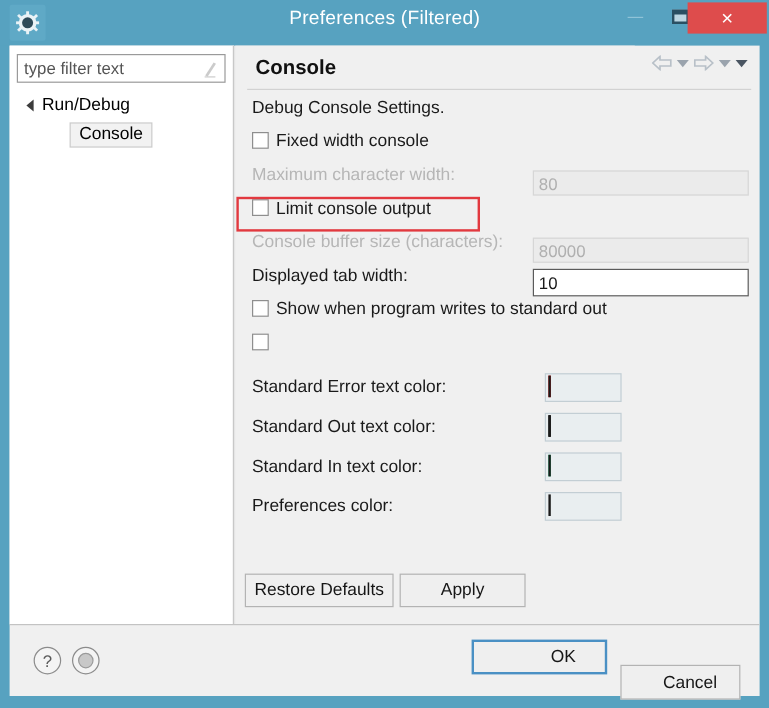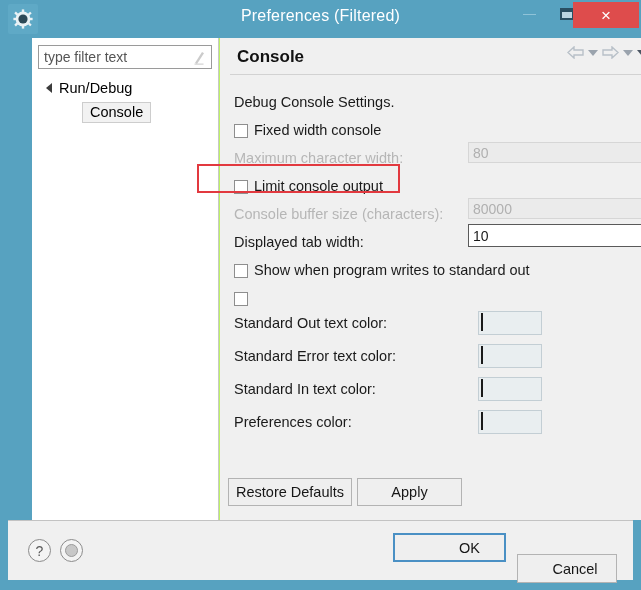--- a/index.html
+++ b/index.html
@@ -87,23 +87,22 @@
     line-height: 17px;
     font-family: "Liberation Sans", sans-serif;
   }
 
   
   .dialog-body {
     position: absolute;
     left: 8px; top: 38px;
     width: 521px;
     height: 482px;
-    background: #bef264;
-    box-sizing: border-box;
-    margin-left: 24px;
+    background: #e5e5e5;
+    box-sizing: border-box;
   }
 
   
   .left-panel {
     position: absolute;
     left: 0; top: 0;
     width: 187px;
     height: 482px;
     background: #ffffff;
     border-right: 1px solid #c8c8c8;
@@ -205,21 +204,21 @@
     border-right: 5px solid transparent;
     border-top: 6px solid #9aa3ad;
   }
   .chev.dark { border-top-color: #4a5562; }
 
   
   .settings { position: absolute; left: 0; top: 44px; width: 437px; }
   .srow {
     position: relative;
     display: flex;
-    align-items: flex-end;
+    align-items: flex-start;
     height: 28px;
     padding-left: 14px;
     font-size: 14.5px;
     color: #1a1a1a;
   }
   .srow.disabled { color: #b6b6b6; }
   .srow .lbl { white-space: nowrap; }
 
   .cbx {
     width: 14px; height: 14px;
@@ -467,30 +466,30 @@
         <div class="srow">
           <span class="cbx"></span>
           <span class="lbl">Show when program writes to standard out</span>
         </div>
 
         <div class="srow">
           <span class="cbx"></span>
         </div>
 
         <div class="crow">
+          <span class="lbl">Standard Error text color:</span>
+          <span class="swatch-wrap">
+            <span class="swatch" style="background: rgb(251, 15, 15);"></span>
+          </span>
+        </div>
+
+        <div class="crow">
           <span class="lbl">Standard Out text color:</span>
           <span class="swatch-wrap">
             <span class="swatch" style="background: rgb(0, 0, 0);"></span>
-          </span>
-        </div>
-
-        <div class="crow">
-          <span class="lbl">Standard Error text color:</span>
-          <span class="swatch-wrap">
-            <span class="swatch" style="background: rgb(251, 15, 15);"></span>
           </span>
         </div>
 
         <div class="crow">
           <span class="lbl">Standard In text color:</span>
           <span class="swatch-wrap">
             <span class="swatch" style="background: rgb(34, 199, 124);"></span>
           </span>
         </div>
 

